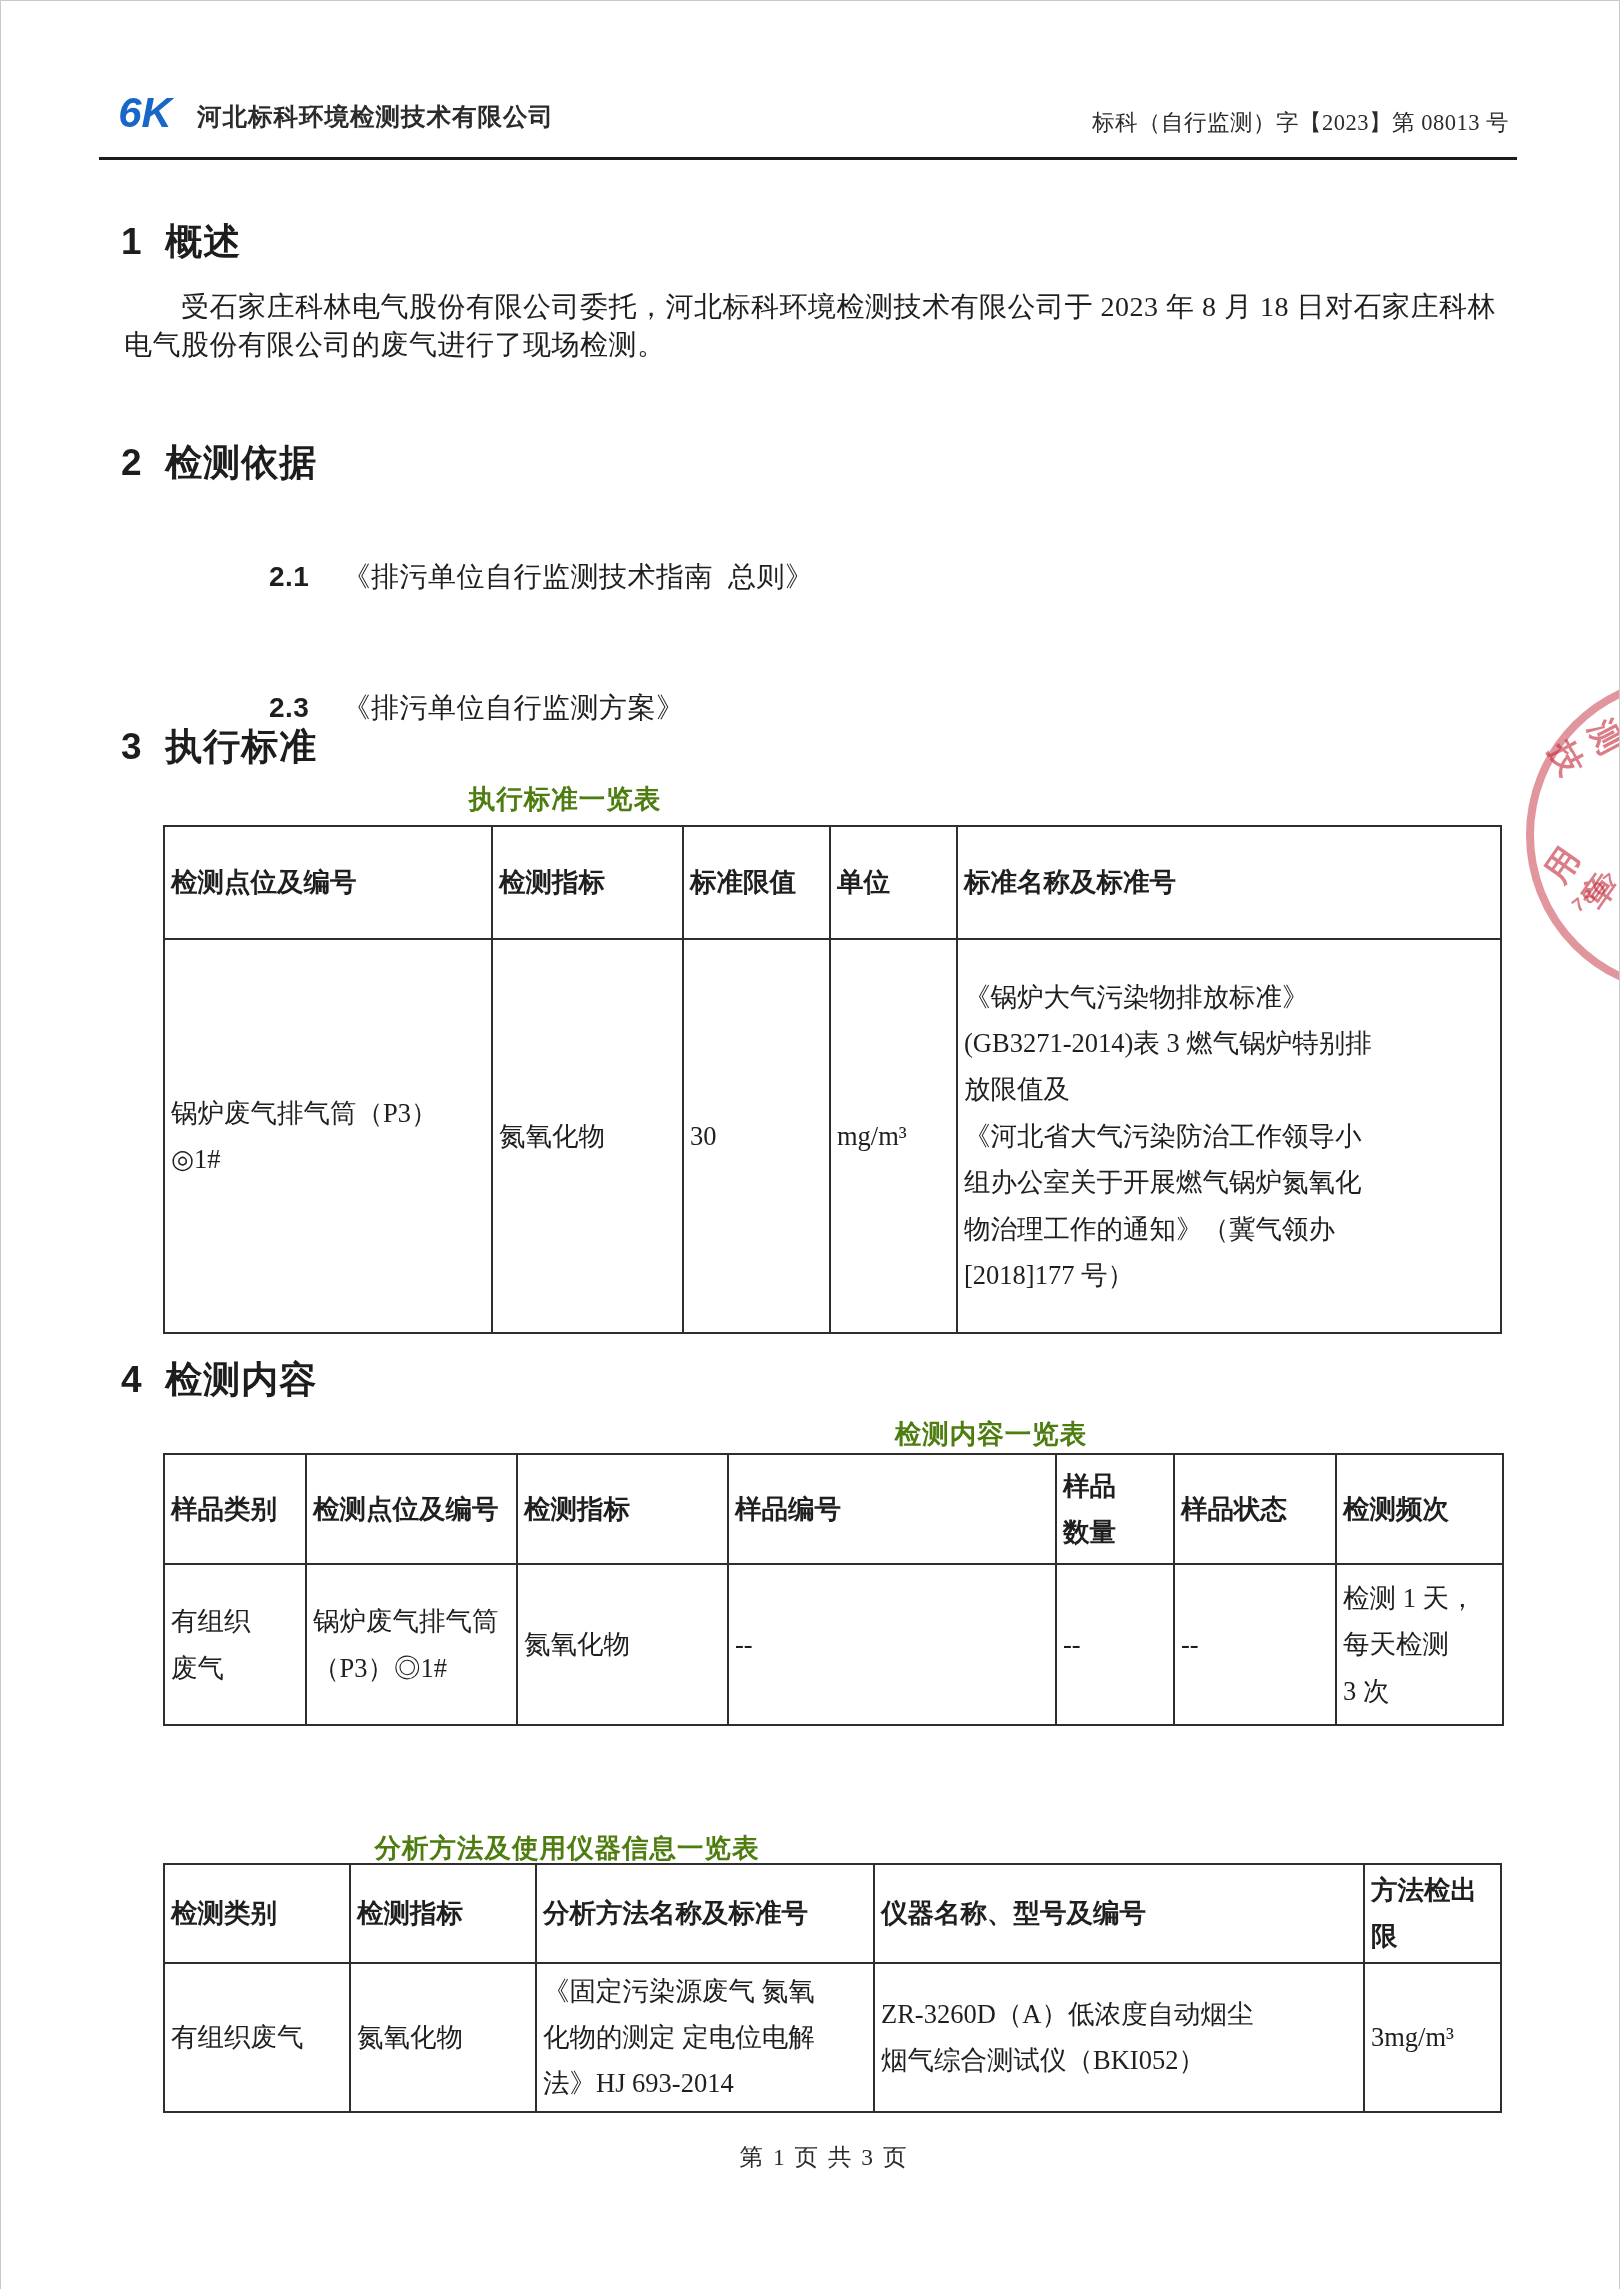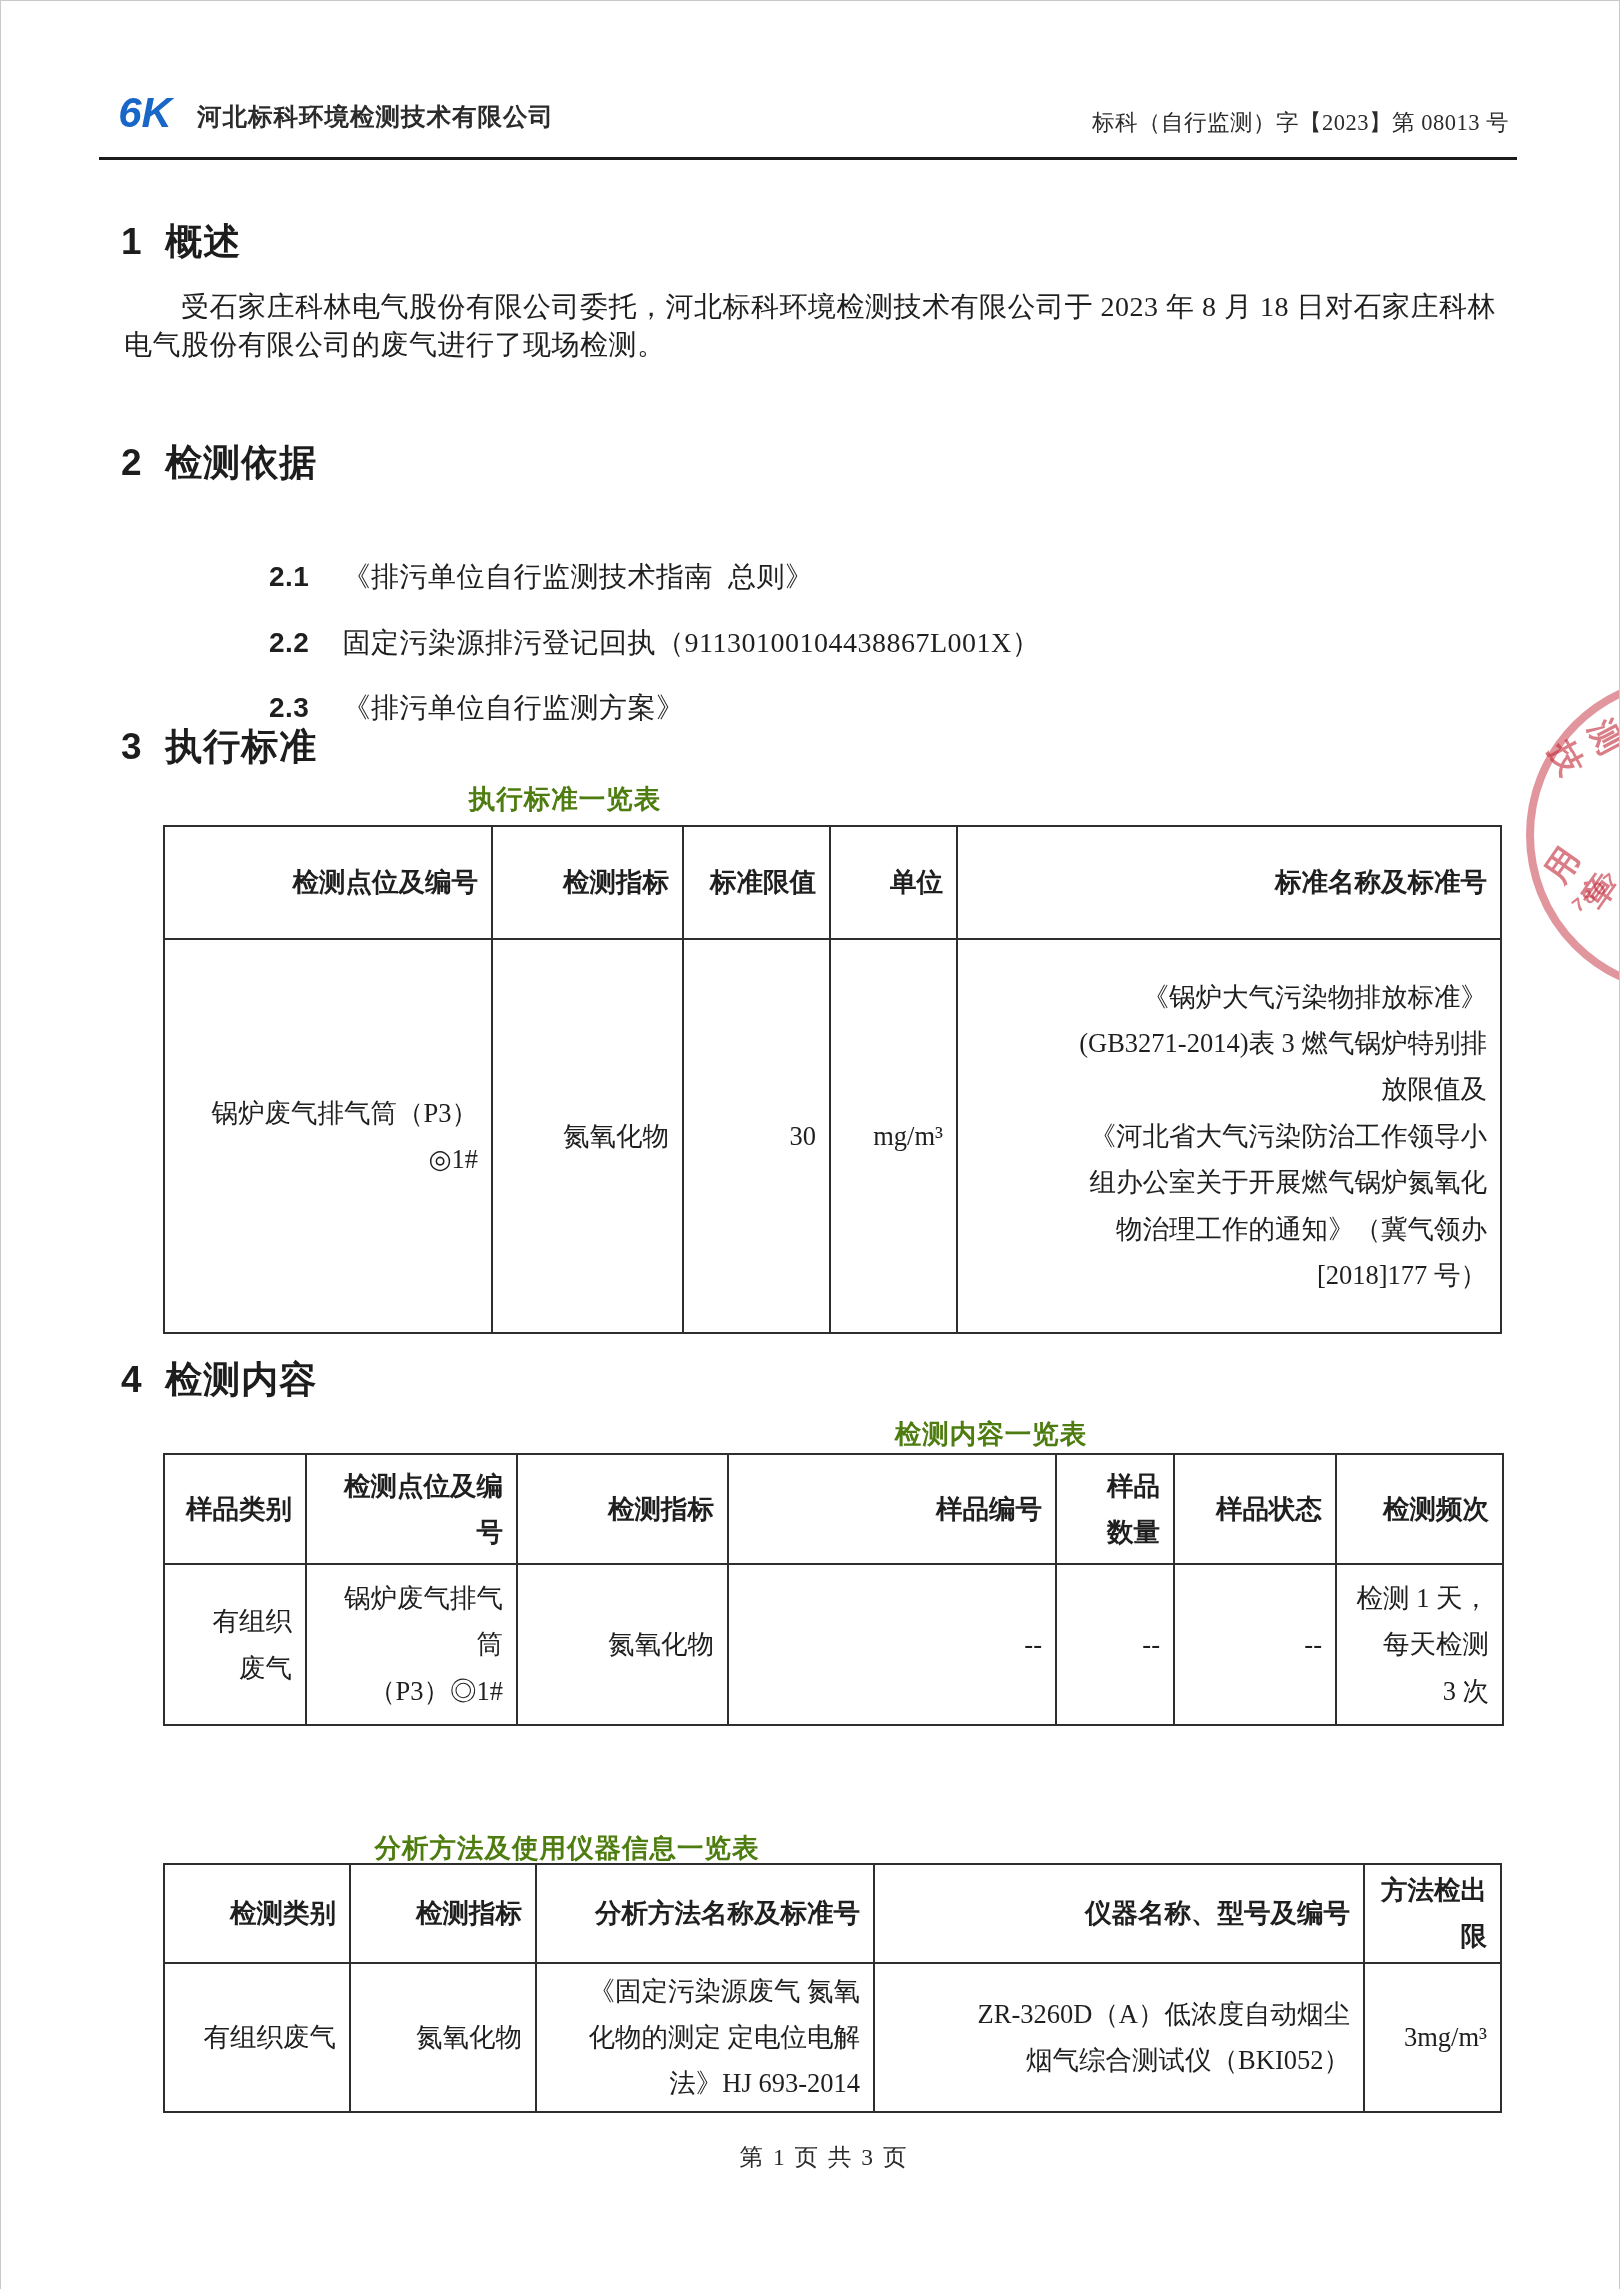--- a/index.html
+++ b/index.html
@@ -49,22 +49,22 @@
     font-family:"Liberation Serif", serif;white-space:pre;
   }
   
   table.doc{
     position:absolute;left:162px;width:1338px;
     border-collapse:collapse;table-layout:fixed;
     font-size:26.5px;color:#1f1f1f;
   }
   table.doc th,table.doc td{
     border:2px solid #2e2e2e;
-    text-align:right;vertical-align:middle;
-    padding:2px 13px;box-sizing:border-box;
+    text-align:left;vertical-align:middle;
+    padding:2px 6px;box-sizing:border-box;
     font-weight:normal;line-height:1.75;
     white-space:pre-line;overflow:hidden;
   }
   table.doc th{font-weight:bold;}
   
   .footer{
     position:absolute;left:823px;top:2140px;transform:translateX(-50%);
     font-size:23.5px;color:#2b2b2b;white-space:pre;letter-spacing:2px;
   }
   
@@ -91,23 +91,20 @@
   <div class="company">河北标科环境检测技术有限公司</div>
   <div class="docnum">标科（自行监测）字【2023】第 08013 号</div>
   <div class="header-rule"></div>
 
   <div class="h" style="top:216px">1  概述</div>
   <div class="para">受石家庄科林电气股份有限公司委托，河北标科环境检测技术有限公司于 2023 年 8 月 18 日对石家庄科林电气股份有限公司的废气进行了现场检测。</div>
 
   <div class="h" style="top:437px">2  检测依据</div>
   <div class="item" style="top:525px">
     <span class="num">2.1</span><span>《排污单位自行监测技术指南  总则》</span>
-  </div>
-  <div class="item" style="top:591px">
-    <span class="num">2.2</span><span>固定污染源排污登记回执（91130100104438867L001X）</span>
   </div>
   <div class="item" style="top:656px">
     <span class="num">2.3</span><span>《排污单位自行监测方案》</span>
   </div>
 
   <div class="h" style="top:721px">3  执行标准</div>
   <div class="cap" style="top:780px;left:564px">执行标准一览表</div>
   <table class="doc" style="top:824px">
     <colgroup>
       <col style="width:328px">

